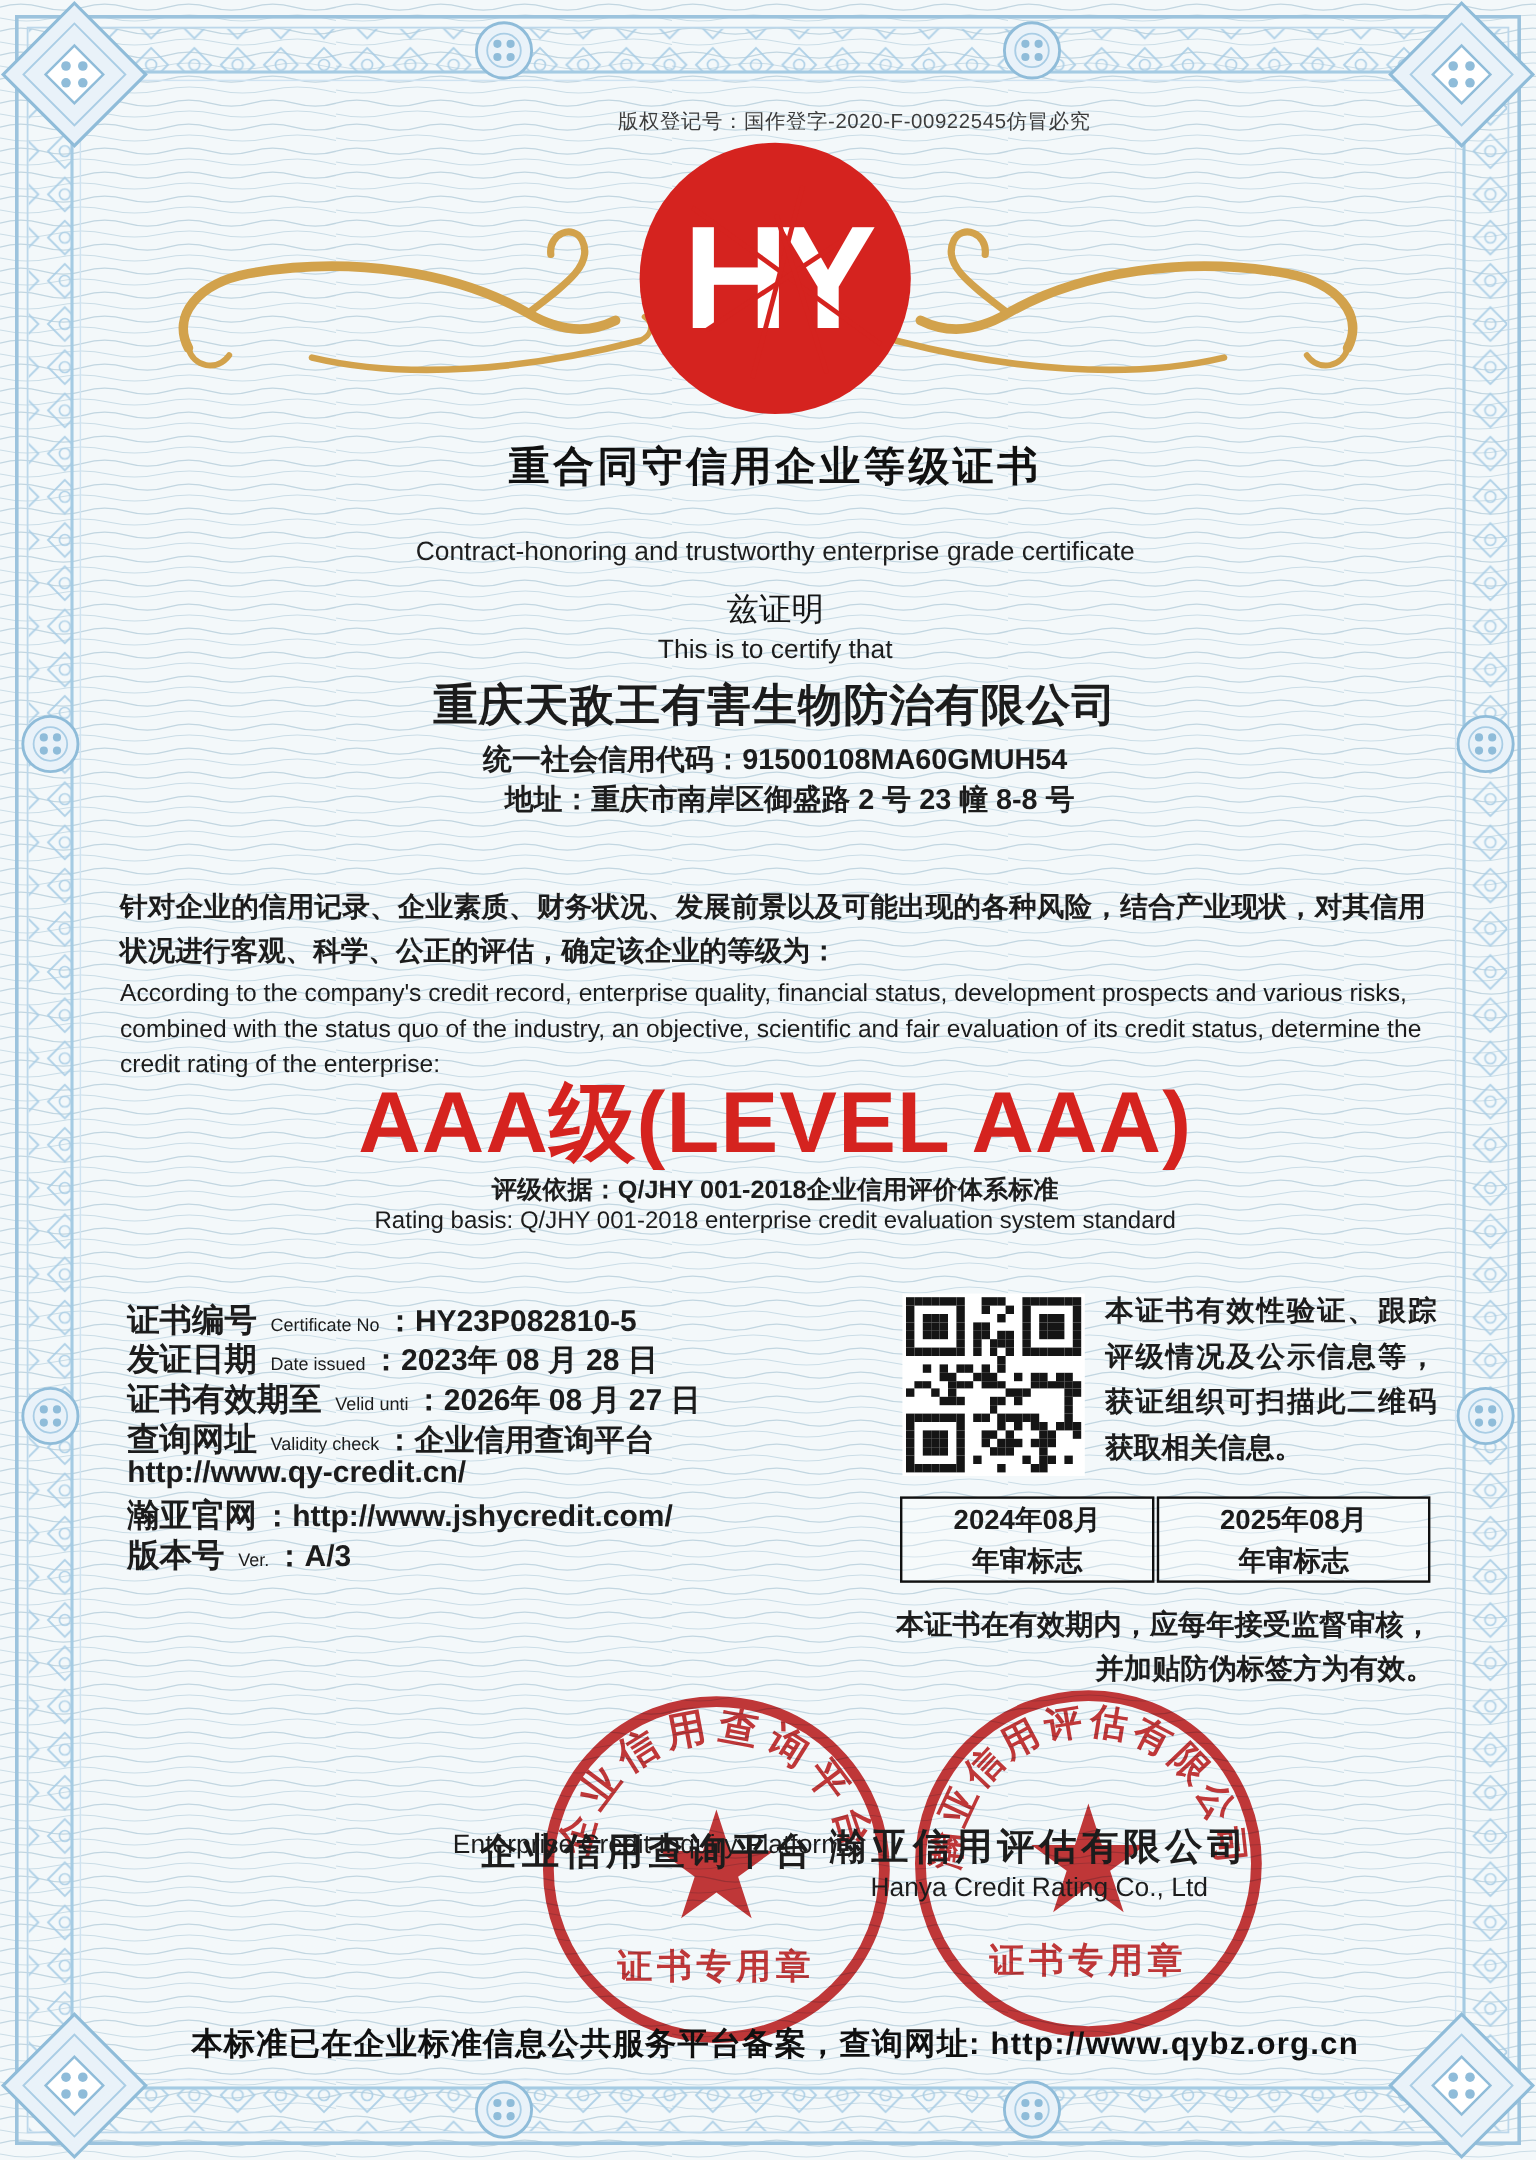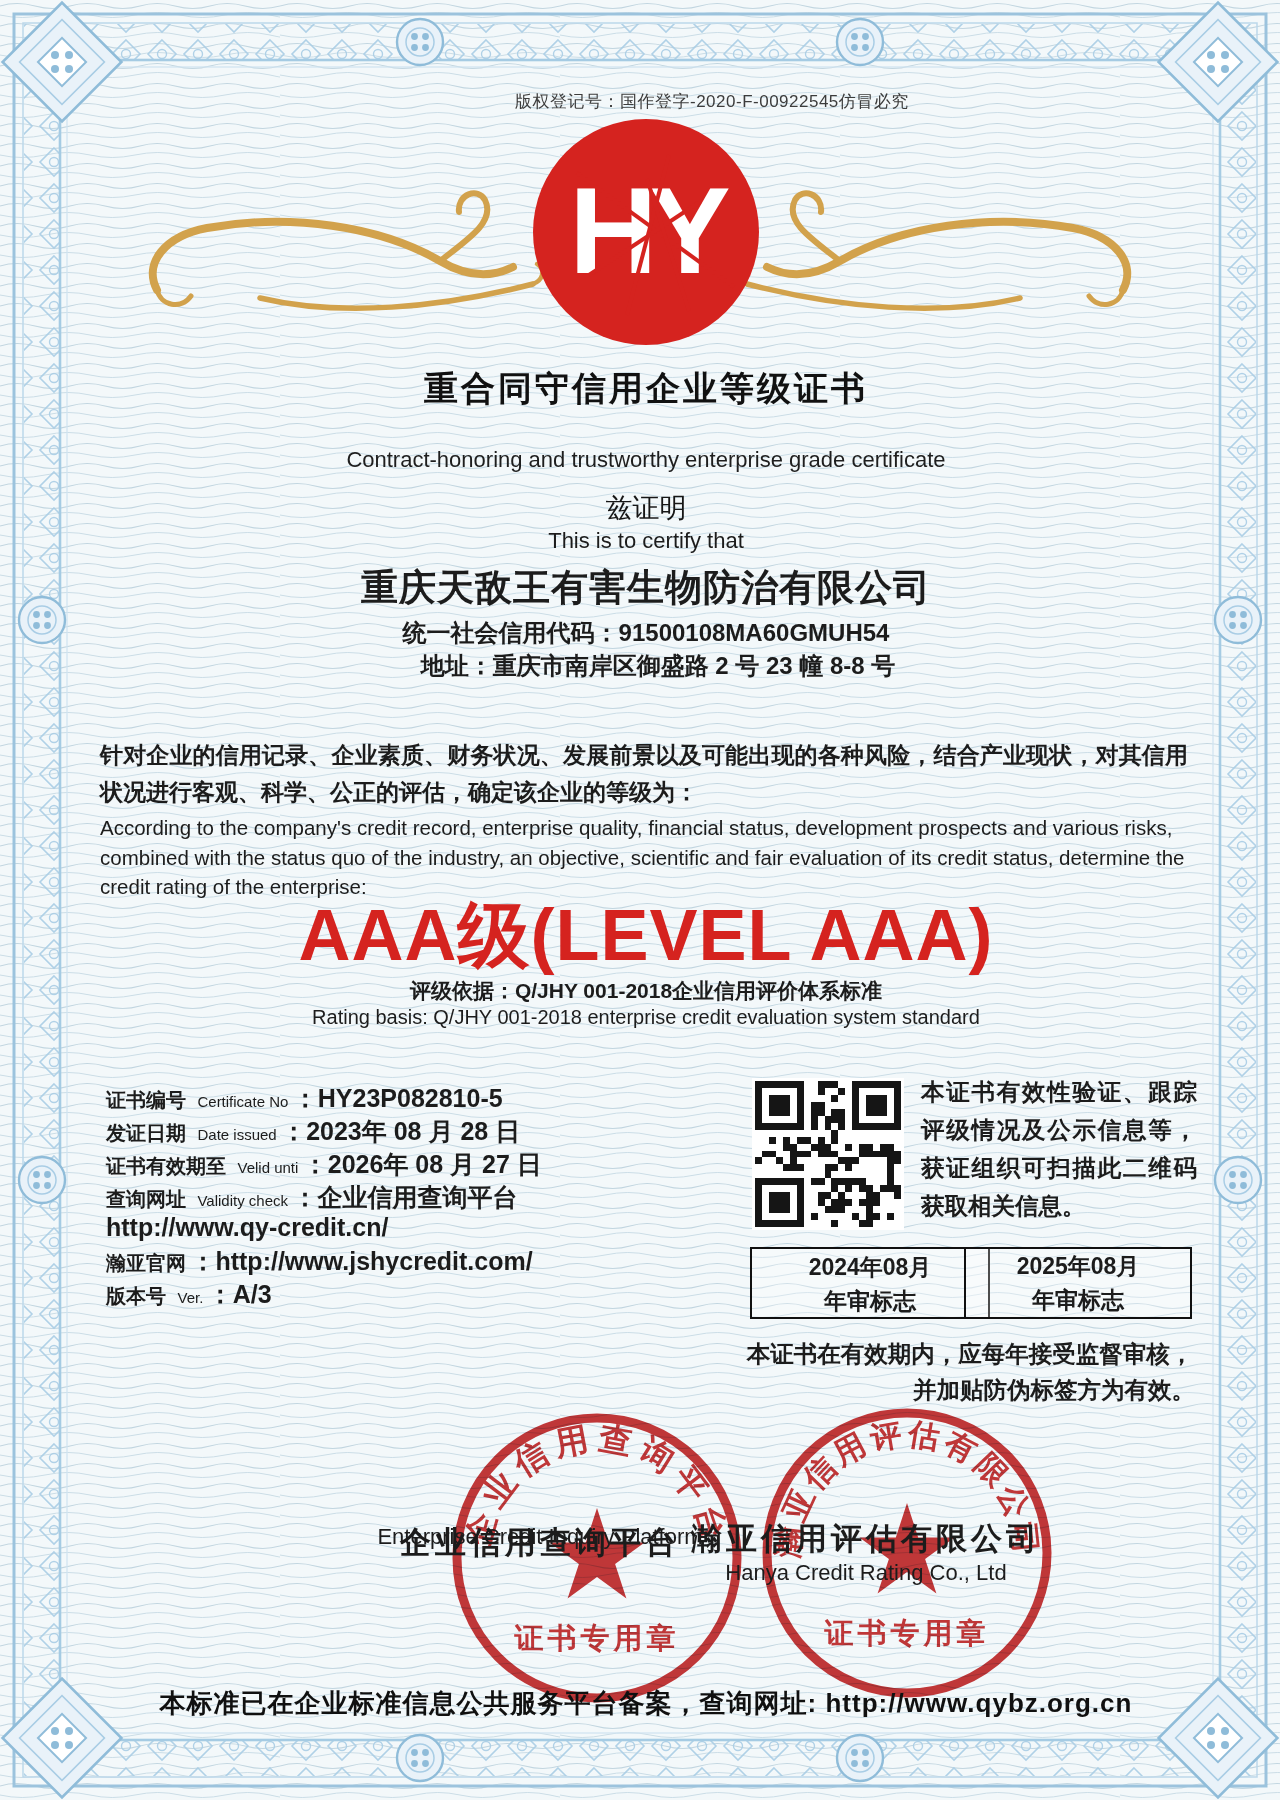--- a/index.html
+++ b/index.html
@@ -20,21 +20,21 @@
   .certify-en{top:528px;font-size:22px;}
   .company{top:563px;font-size:37px;font-weight:bold;letter-spacing:1px;}
   .creditcode{top:617px;font-size:24px;font-weight:bold;}
   .address{top:650px;font-size:24px;font-weight:bold;margin-left:12px;}
   .body-zh{top:737px;left:100px;width:1088px;font-size:23px;line-height:37px;font-weight:bold;text-align:justify;}
   .body-en{top:813px;left:100px;width:1092px;font-size:20.5px;line-height:29.5px;}
   .level{top:888px;font-size:72px;font-weight:bold;letter-spacing:1px;}
   .basis-zh{top:977px;font-size:21px;font-weight:bold;}
   .basis-en{top:1006px;font-size:20px;}
   .drow{left:106px;white-space:nowrap;}
-  .dzh{font-size:20px;font-weight:bold;}
+  .dzh{font-size:27px;font-weight:bold;}
   .den{font-size:15px;margin-left:7px;}
   .dval{font-size:25px;font-weight:bold;}
   .qr-box{left:752px;top:1078px;width:152px;height:152px;background:#fff;padding:3px;box-sizing:border-box;
     display:grid;grid-template-columns:repeat(21,1fr);grid-template-rows:repeat(21,1fr);}
   .qr-box .on{background:#151515;}
   .qr-note{left:921px;top:1073px;width:276px;font-size:23.5px;line-height:38px;font-weight:bold;text-align:justify;}
   .abox{top:1247px;height:72px;border:2.5px solid #101010;box-sizing:border-box;
     display:flex;flex-direction:column;align-items:center;justify-content:center;background:rgba(255,255,255,.25);}
   .abox .m{font-size:23px;font-weight:bold;}
   .abox .l{font-size:23px;font-weight:bold;margin-top:3px;}
@@ -627,21 +627,21 @@
       <div></div>
       <div class="on"></div>
       <div class="on"></div>
       <div></div>
       <div></div>
       <div></div>
       <div></div>
     </div>
   <div class="abs qr-note z2">本证书有效性验证、跟踪评级情况及公示信息等，获证组织可扫描此二维码获取相关信息。</div>
 
-  <div class="abs abox z2" style="left:750px;width:240px;justify-content:flex-end;">
+  <div class="abs abox z2" style="left:750px;width:212px;">
     <span class="m">2024年08月</span>
     <span class="l">年审标志</span>
   </div>
   <div class="abs abox z2" style="left:964px;width:228px;">
     <span class="m">2025年08月</span>
     <span class="l">年审标志</span>
   </div>
   <div class="abs anote1 z2">本证书在有效期内，应每年接受监督审核，</div>
   <div class="abs anote2 z2">并加贴防伪标签方为有效。</div>
 

